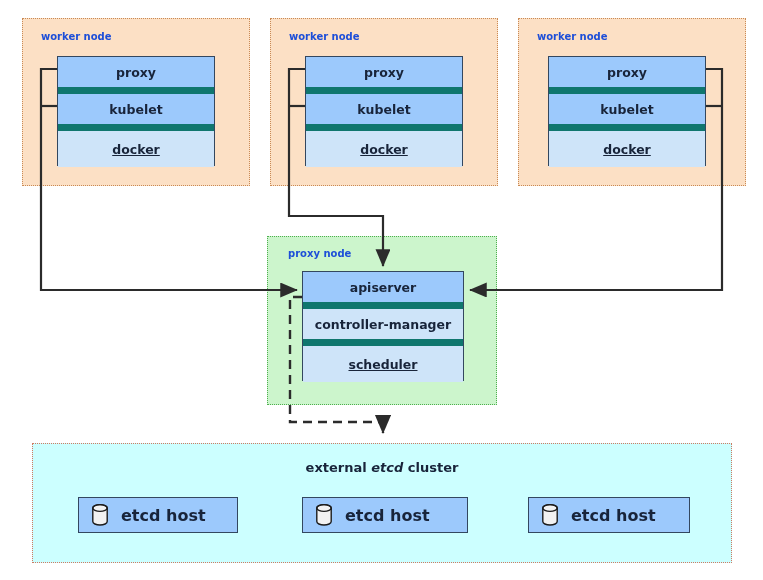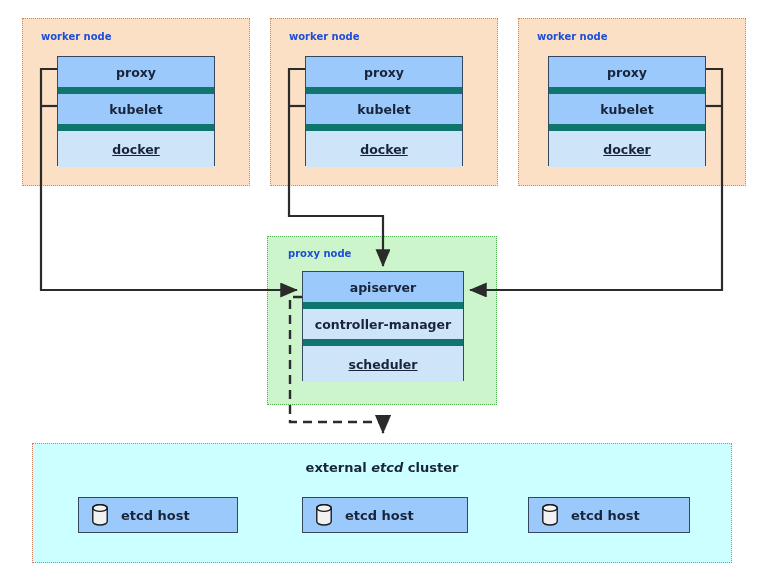--- a/index.html
+++ b/index.html
@@ -65,21 +65,21 @@
   .cell:last-child { border-bottom: none; text-decoration: underline; }
   .cell.hl { background: #9cc9fc; }
   
   .etcd-host {
     position: absolute;
     box-sizing: border-box;
     border: 1px solid #33475f;
     background: #9cc9fc;
     display: flex;
     align-items: center;
-    font-size: 13px;
+    font-size: 16px;
     color: #18243a;
     font-weight: bold;
   }
   .etcd-host .db-icon {
     margin-left: 12px;
     margin-right: 12px;
     flex: 0 0 auto;
     line-height: 0;
   }
   

